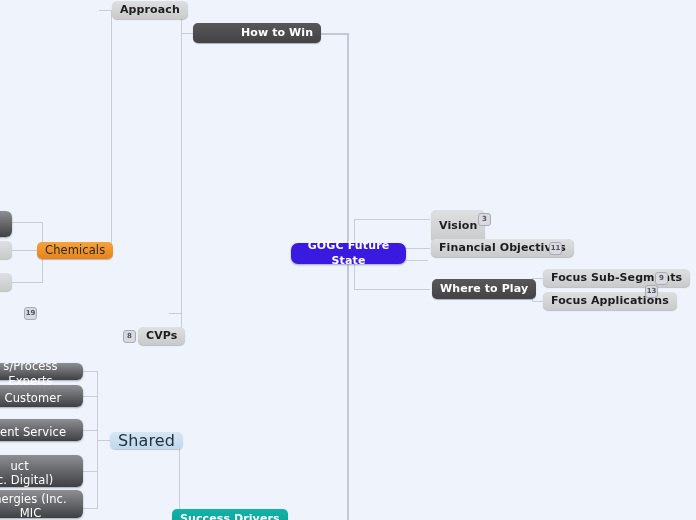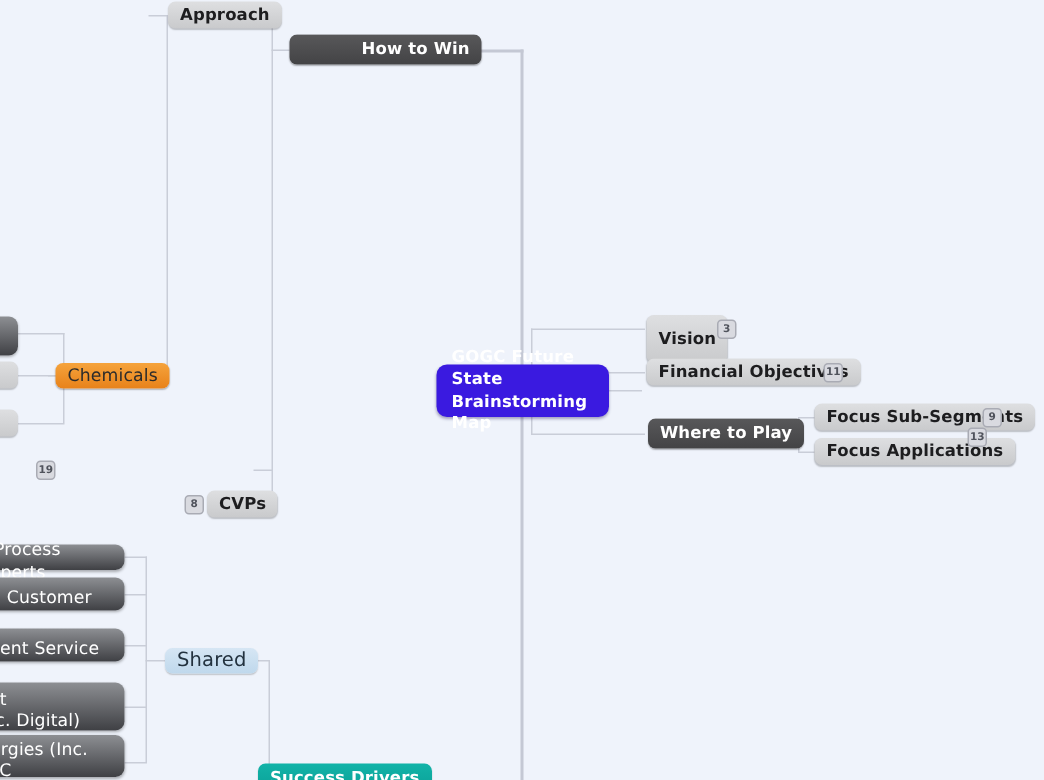--- a/index.html
+++ b/index.html
@@ -31,20 +31,21 @@
     box-sizing: border-box;
     display: flex;
     align-items: center;
     white-space: nowrap;
     border-radius: 5px;
     font-size: 11px;
     font-weight: bold;
     letter-spacing: 0.1px;
     padding: 0 8px;
     line-height: 1.22;
+    text-align: center;
   }
 
   
   .node.root {
     background: #3a1ae0;
     color: #ffffff;
     border-radius: 7px;
     box-shadow: 0 1px 2px rgba(20,10,80,.35);
     padding: 6px 10px;
     white-space: normal;
@@ -89,21 +90,21 @@
     font-weight: normal;
     font-size: 11.5px;
     box-shadow: 0 1px 1px rgba(0,0,0,.25);
   }
 
   
   .node.blue-pale {
     background-image: linear-gradient(#d6e6f4, #bfd8ec);
     color: #23323f;
     font-weight: normal;
-    font-size: 13px;
+    font-size: 16px;
     box-shadow: 0 1px 1px rgba(0,0,0,.2);
   }
 
   
   .node.teal {
     background-image: linear-gradient(#12b3a8, #0a9f96);
     color: #ffffff;
     box-shadow: 0 1px 1px rgba(0,0,0,.25);
     font-size: 11px;
   }
@@ -166,24 +167,23 @@
   <div class="conn h" style="left:155px; top:440px; width:25px;"></div>
   <div class="conn v" style="left:179px; top:440px; height:78px;"></div>
   <div class="conn h" style="left:97px; top:440px; width:14px;"></div>
   <div class="conn v" style="left:97px; top:371px; height:137px;"></div>
   <div class="conn h" style="left:83px; top:371px; width:15px;"></div>
   <div class="conn h" style="left:83px; top:396px; width:15px;"></div>
   <div class="conn h" style="left:83px; top:430px; width:15px;"></div>
   <div class="conn h" style="left:83px; top:471px; width:15px;"></div>
   <div class="conn h" style="left:83px; top:508px; width:15px;"></div>
 
-  <div class="node root" style="left:291px; top:243px; width:115px; height:35px;">
+  <div class="node root" style="left:291px; top:243px; width:115px; height:21px;">
     <div>
       <div>GOGC Future State</div>
-      <div>Brainstorming Map</div>
     </div>
   </div>
 
   <div class="node dark" style="left:193px; top:23px; height:20px;padding-left:48px;">
     <span>How to Win</span>
   </div>
 
   <div class="node light" style="left:112px; top:1px; height:18px;">
     <span>Approach</span>
   </div>

